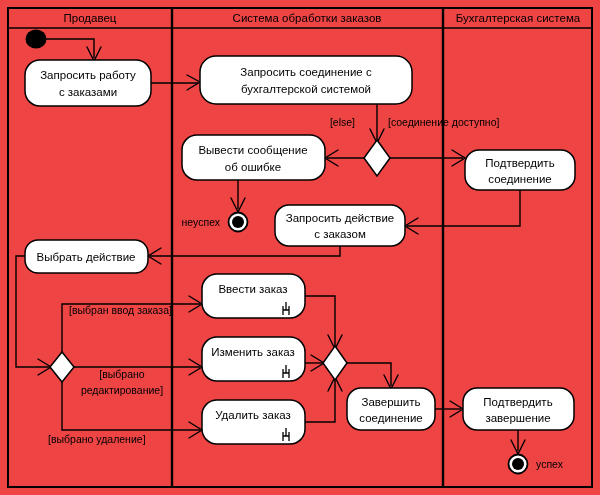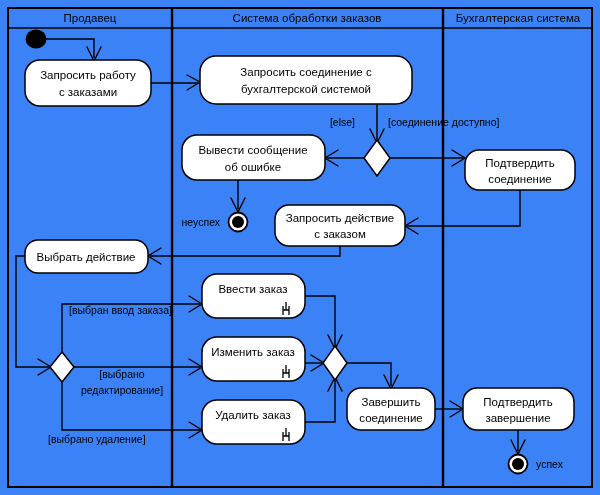--- a/index.html
+++ b/index.html
@@ -7,21 +7,21 @@
     padding: 0;
     background: #ffffff;
   }
   body {
     font-family: "Liberation Sans", sans-serif;
   }
   #canvas {
     position: relative;
     width: 600px;
     height: 495px;
-    background: #3b82f6;
+    background: #ef4444;
     overflow: hidden;
   }
   svg#diagram {
     position: absolute;
     left: 0;
     top: 0;
     width: 600px;
     height: 495px;
     display: block;
   }

